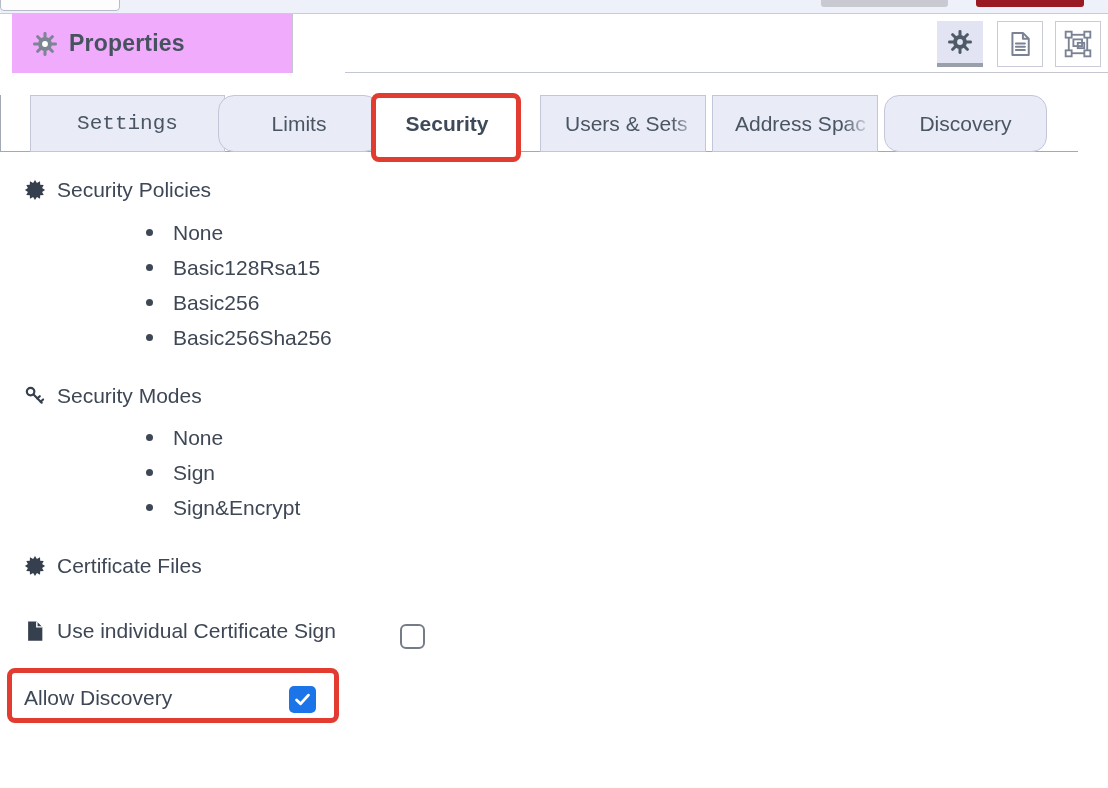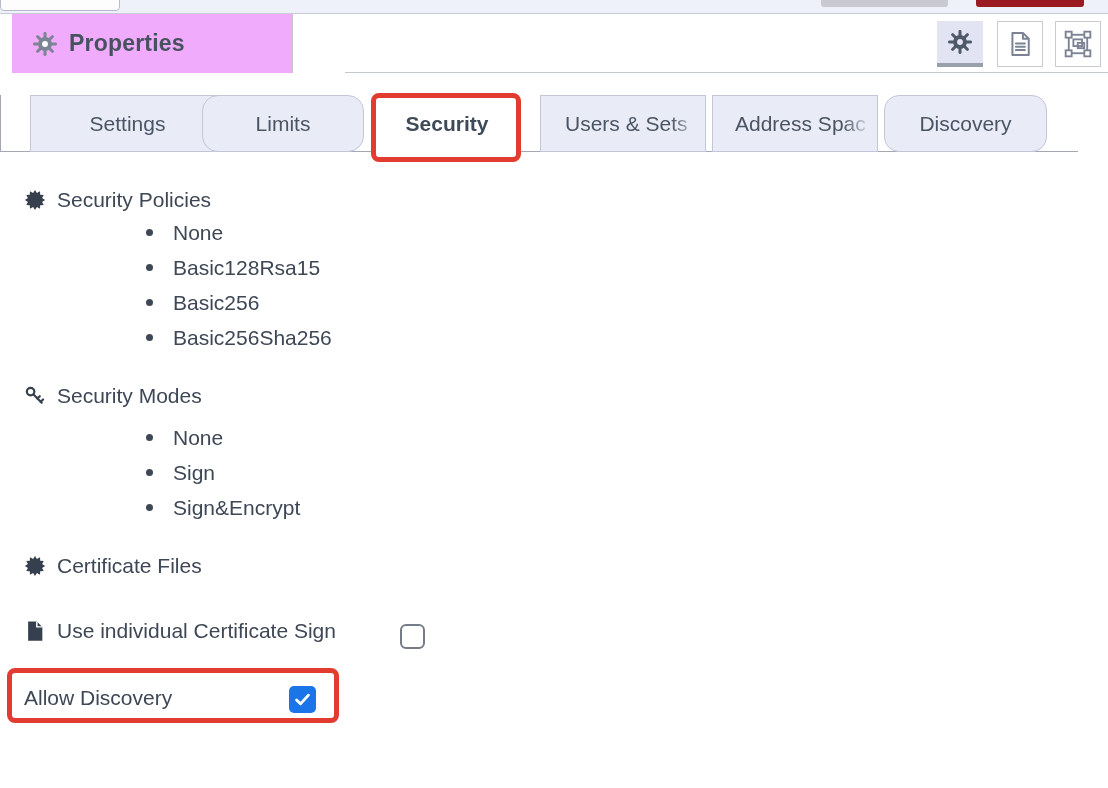--- a/index.html
+++ b/index.html
@@ -29,36 +29,36 @@
   .tool-btn.selected{background:#e2e4f3;border:none;border-bottom:4px solid #9aa0ab;}
   .btn-gear{left:937px;}
   .btn-doc{left:997px;}
   .btn-frame{left:1055px;}
   
   .tabbar-baseline{position:absolute;left:0;top:151px;width:1078px;height:1px;background:#a2a8b4;}
   .tabbar-lefttick{position:absolute;left:0;top:95px;width:1px;height:57px;background:#a2a8b4;}
   .tab{position:absolute;top:95px;height:57px;box-sizing:border-box;
     background:#e9ebf7;border:1px solid #c3c6d8;display:flex;align-items:center;
     justify-content:center;font-size:21px;color:#4a5564;cursor:default;}
-  .tab.t-settings{left:30px;width:195px;}
-  .tab.t-limits{left:202px;width:162px;border-radius:16px;}
+  .tab.t-settings{left:30px;width:195px;font-family:Liberation Mono, monospace;}
+  .tab.t-limits{left:218px;width:162px;border-radius:16px;}
   .tab.t-users{left:540px;width:166px;justify-content:flex-start;padding-left:24px;overflow:hidden;white-space:nowrap;}
   .tab.t-address{left:712px;width:166px;justify-content:flex-start;padding-left:22px;overflow:hidden;white-space:nowrap;}
   .tab.t-discovery{left:884px;width:163px;border-radius:15px;}
   .tab .fade{content:"";position:absolute;right:0;top:0;bottom:0;width:34px;
     background:linear-gradient(to right, rgba(233,235,247,0), #e9ebf7 85%);}
   .tab.active{left:376px;width:142px;top:95px;height:57px;background:#ffffff;border:none;
     font-weight:bold;color:#3f4a58;z-index:2;}
   .annotation{position:absolute;box-sizing:border-box;border:5px solid #e23c30;border-radius:8px;z-index:3;pointer-events:none;}
   .ann-tab{left:371px;top:93px;width:150px;height:69px;}
   .ann-anon{left:7px;top:668px;width:332px;height:55px;}
   
   .section-heading{position:absolute;left:24px;display:flex;align-items:center;gap:11px;
     font-size:21px;color:#3e4755;height:28px;}
-  .h-policies{top:186px;}
+  .h-policies{top:176px;}
   .h-modes{top:382px;}
   .h-certs{top:552px;}
   ul.plain{list-style:none;margin:0;padding:0;position:absolute;left:146px;}
   ul.plain li{display:flex;align-items:center;gap:20px;height:35px;font-size:21px;color:#3e4755;}
   .dot{width:7px;height:7px;border-radius:50%;background:#3e4755;flex:0 0 auto;}
   .ul-policies{top:215px;}
   .ul-modes{top:420px;}
   .row-individual{position:absolute;left:24px;top:616px;display:flex;align-items:center;gap:11px;
     font-size:21px;color:#3e4755;height:30px;}
   .checkbox{position:absolute;box-sizing:border-box;}

